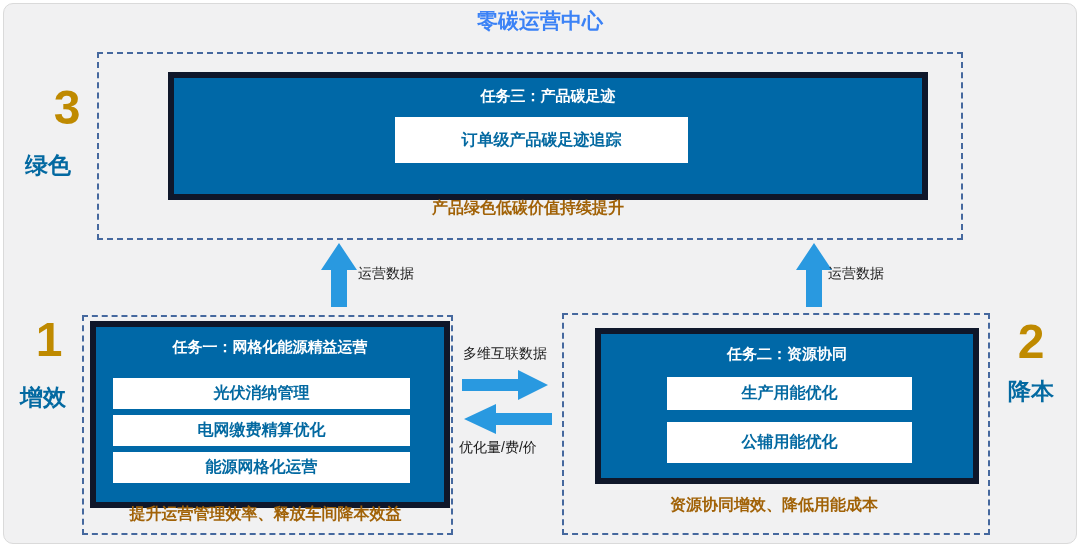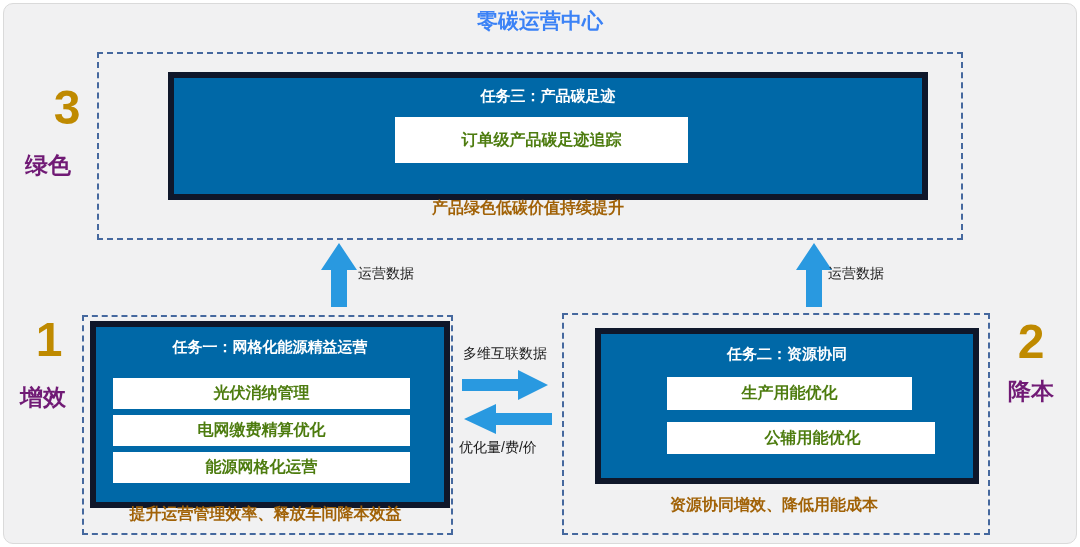--- a/index.html
+++ b/index.html
@@ -6,24 +6,24 @@
   body{font-family:"Liberation Sans","DejaVu Sans",sans-serif;}
   .stage{position:relative;width:1080px;height:547px;background:#ffffff;overflow:hidden;}
   .card{position:absolute;left:3px;top:3px;right:3px;bottom:3px;background:#F1F1F2;
         border:1px solid #DADADA;border-radius:10px;}
   .abs{position:absolute;}
   .page-title{left:0;top:7px;width:1080px;text-align:center;font-size:21px;font-weight:bold;color:#3b82f6;}
   .dashed{border:2px dashed #45689E;background:transparent;}
   .bluebox{background:#0068A7;border:6px solid #0f172a;}
   .task-title{width:100%;text-align:center;color:#ffffff;font-weight:bold;font-size:15px;}
   .whitebox{background:#ffffff;display:flex;align-items:center;justify-content:center;
-            font-size:16px;font-weight:bold;color:#4d7c0f;}
+            font-size:16px;font-weight:bold;color:#0369a1;}
   .gold-caption{text-align:center;color:#a16207;font-weight:bold;font-size:16px;}
   .big-num{text-align:center;color:#BF8A00;font-weight:bold;font-size:48px;line-height:1;}
-  .side-tag{text-align:center;color:#701a75;font-weight:bold;font-size:23px;}
+  .side-tag{text-align:center;color:#0369a1;font-weight:bold;font-size:23px;}
   .flow-label{font-size:14px;color:#1a1a1a;white-space:nowrap;}
   .arrow-fill{fill:#2999E0;}
 </style>
 </head>
 <body>
 
 <div class="stage">
   <div class="card"></div>
 
   <div class="abs page-title">零碳运营中心</div>
@@ -63,21 +63,21 @@
 
   <div class="abs big-num" style="left:19px;top:316px;width:60px;">1</div>
   <div class="abs side-tag" style="left:12px;top:382px;width:62px;">增效</div>
 
   <div class="abs dashed" style="left:562px;top:313px;width:424px;height:218px;"></div>
 
   <div class="abs bluebox" style="left:595px;top:328px;width:372px;height:144px;">
     <div class="task-title" style="margin-top:11px;">任务二：资源协同</div>
   </div>
   <div class="abs whitebox" style="left:667px;top:377px;width:245px;height:33px;">生产用能优化</div>
-  <div class="abs whitebox" style="left:667px;top:422px;width:245px;height:32px;padding-left:23px;">公辅用能优化</div>
+  <div class="abs whitebox" style="left:667px;top:422px;width:245px;height:41px;">公辅用能优化</div>
 
   <div class="abs gold-caption" style="left:562px;top:495px;width:424px;">资源协同增效、降低用能成本</div>
 
   <div class="abs big-num" style="left:1000px;top:318px;width:62px;">2</div>
   <div class="abs side-tag" style="left:1000px;top:376px;width:62px;">降本</div>
 
   <div class="abs flow-label" style="left:463px;top:345px;">多维互联数据</div>
 
   <svg class="abs" style="left:462px;top:370px;" width="86" height="30" viewBox="0 0 86 30">
     <polygon class="arrow-fill" points="0,9 56,9 56,0 86,15 56,30 56,21 0,21"></polygon>

